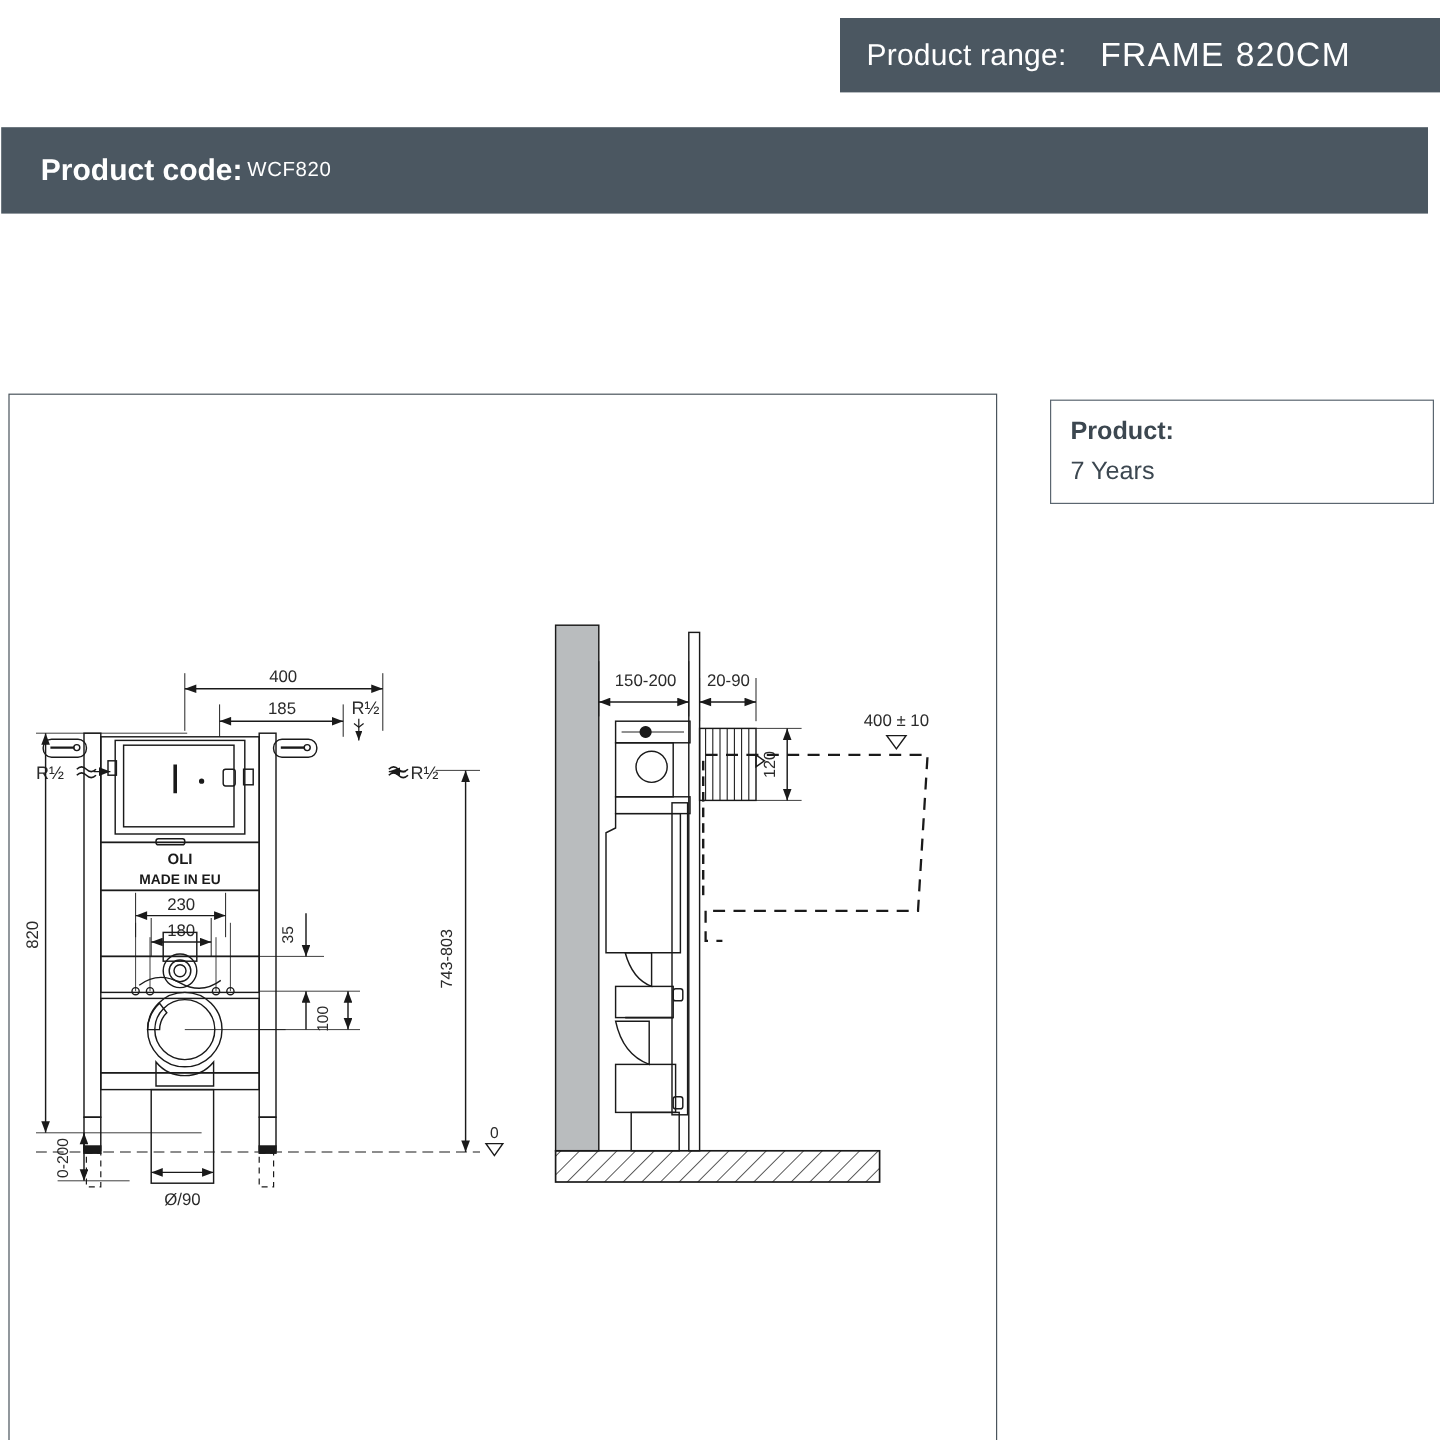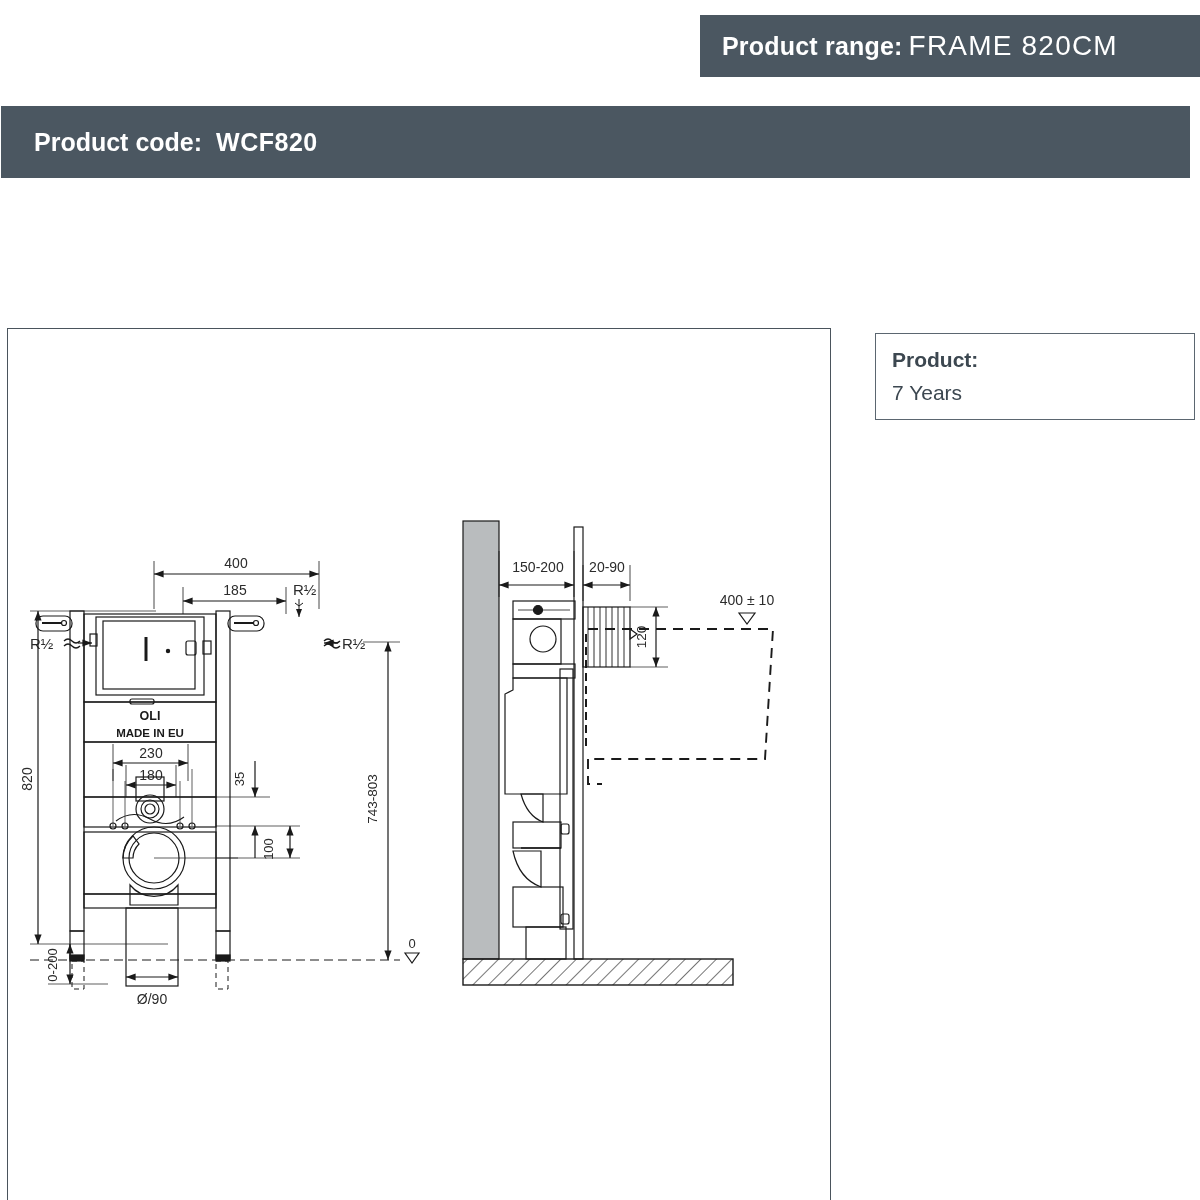--- a/index.html
+++ b/index.html
@@ -18,39 +18,39 @@
     position: absolute;
     left: 700px; top: 15px;
     width: 500px; height: 62px;
     background: #4b5761;
     display: flex; align-items: center;
     padding-left: 22px;
     color: #ffffff;
     white-space: nowrap;
   }
   .range-bar .lbl {
-    font-size: 25px; font-weight: bold; letter-spacing: .2px;
+    font-size: 25px; font-weight: normal; letter-spacing: .2px;
   }
   .range-bar .val {
     font-size: 28px; font-weight: 400; letter-spacing: 1.2px;
-    margin-left: 6px;
+    margin-left: 28px;
   }
 
   .code-bar {
     position: absolute;
     left: 1px; top: 106px;
     width: 1189px; height: 72px;
     background: #4b5761;
     display: flex; align-items: center;
     padding-left: 33px;
     color: #ffffff;
     white-space: nowrap;
   }
   .code-bar .lbl { font-size: 25px; font-weight: bold; }
-  .code-bar .val { font-size: 25px; font-weight: 700; margin-left: 14px; letter-spacing:.5px;}
+  .code-bar .val { font-size: 17px; font-weight: 400; margin-left: 4px; letter-spacing:.5px;}
 
   
   .warranty {
     position: absolute;
     left: 875px; top: 333px;
     width: 320px; height: 87px;
     border: 1.6px solid #5b6670;
     background: #fff;
     padding: 10px 0 0 16px;
   }

